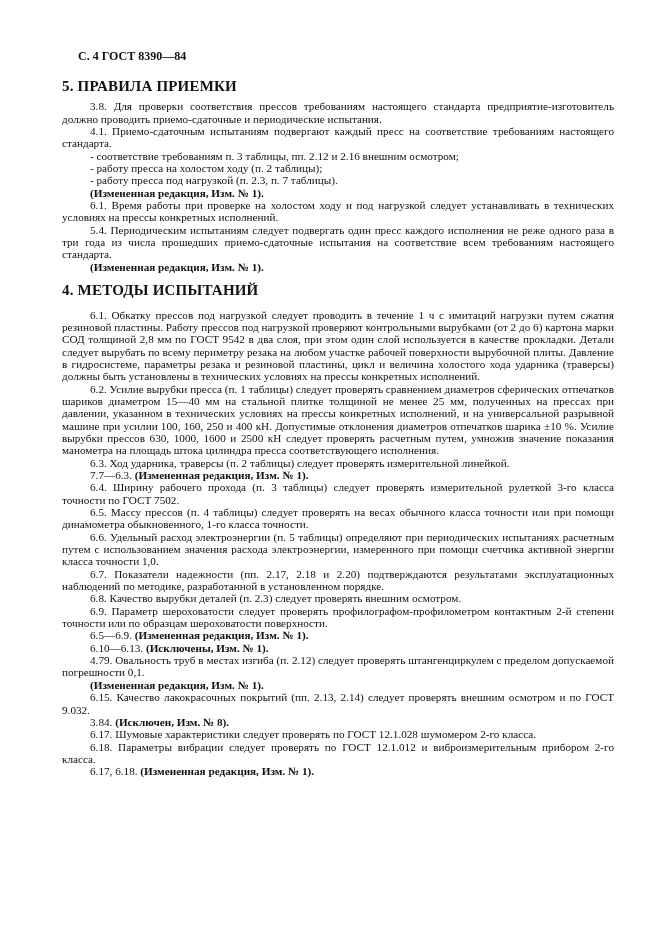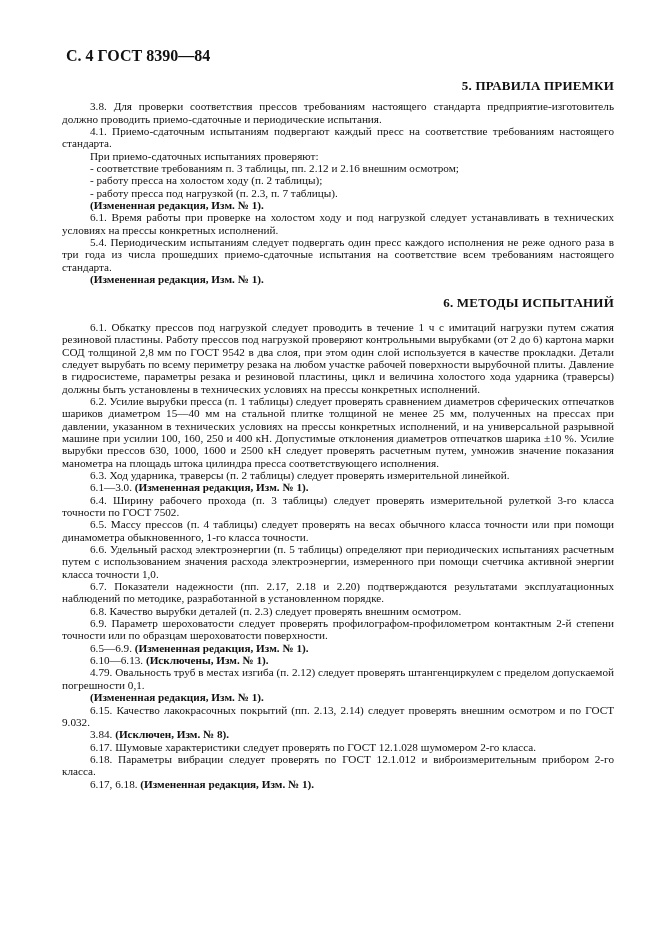--- a/index.html
+++ b/index.html
@@ -2,50 +2,49 @@
 <html><head>
 <meta charset="utf-8">
 <style>
   html, body { margin: 0; padding: 0; background: #ffffff; }
   body { width: 661px; height: 936px; position: relative; overflow: hidden; }
   .page {
     position: absolute; left: 62px; top: 50px; width: 552px;
     font-family: "Liberation Serif", "DejaVu Serif", serif;
     font-size: 11.2px; line-height: 12.35px; color: #111;
   }
-  .hdr { font-weight: bold; font-size: 16px; margin: 0 0 16px 4px; height: 14px; }
-  .sec { font-weight: bold; text-align: right; font-size: 13px; margin: 0 0 8px 0; letter-spacing: 0.2px; }
+  .hdr { font-weight: bold; font-size: 12px; margin: 0 0 16px 16px; height: 14px; }
+  .sec { font-weight: bold; text-align: left; font-size: 15px; margin: 0 0 8px 0; letter-spacing: 0.2px; }
   .sec2 { margin-top: 11px; margin-bottom: 12px; }
   p { margin: 0; text-align: justify; text-indent: 28px; }
   .li { text-indent: 0; padding-left: 28px; }
   b { font-weight: bold; margin-top: 34px; }
 </style>
 </head>
 <body>
 
 <div class="page">
   <div class="hdr">С. 4 ГОСТ 8390—84</div>
 
   <div class="sec">5. ПРАВИЛА ПРИЕМКИ</div>
   <p>3.8. Для проверки соответствия прессов требованиям настоящего стандарта предприятие-изготовитель должно проводить приемо-сдаточные и периодические испытания.</p>
   <p>4.1. Приемо-сдаточным испытаниям подвергают каждый пресс на соответствие требованиям настоящего стандарта.</p>
-  <p>При приемо-сдаточных испытаниях проверяют:</p>
   <p class="li">- соответствие требованиям п. 3 таблицы, пп. 2.12 и 2.16 внешним осмотром;</p>
   <p class="li">- работу пресса на холостом ходу (п. 2 таблицы);</p>
   <p class="li">- работу пресса под нагрузкой (п. 2.3, п. 7 таблицы).</p>
   <p><b>(Измененная редакция, Изм. № 1).</b></p>
   <p>6.1. Время работы при проверке на холостом ходу и под нагрузкой следует устанавливать в технических условиях на прессы конкретных исполнений.</p>
   <p>5.4. Периодическим испытаниям следует подвергать один пресс каждого исполнения не реже одного раза в три года из числа прошедших приемо-сдаточные испытания на соответствие всем требованиям настоящего стандарта.</p>
   <p><b>(Измененная редакция, Изм. № 1).</b></p>
 
-  <div class="sec sec2">6. МЕТОДЫ ИСПЫТАНИЙ</div>
+  <div class="sec sec2">4. МЕТОДЫ ИСПЫТАНИЙ</div>
   <p>6.1. Обкатку прессов под нагрузкой следует проводить в течение 1 ч с имитаций нагрузки путем сжатия резиновой пластины. Работу прессов под нагрузкой проверяют контрольными вырубками (от 2 до 6) картона марки СОД толщиной 2,8 мм по ГОСТ 9542 в два слоя, при этом один слой используется в качестве прокладки. Детали следует вырубать по всему периметру резака на любом участке рабочей поверхности вырубочной плиты. Давление в гидросистеме, параметры резака и резиновой пластины, цикл и величина холостого хода ударника (траверсы) должны быть установлены в технических условиях на прессы конкретных исполнений.</p>
   <p>6.2. Усилие вырубки пресса (п. 1 таблицы) следует проверять сравнением диаметров сферических отпечатков шариков диаметром 15—40 мм на стальной плитке толщиной не менее 25 мм, полученных на прессах при давлении, указанном в технических условиях на прессы конкретных исполнений, и на универсальной разрывной машине при усилии 100, 160, 250 и 400 кН. Допустимые отклонения диаметров отпечатков шарика ±10 %. Усилие вырубки прессов 630, 1000, 1600 и 2500 кН следует проверять расчетным путем, умножив значение показания манометра на площадь штока цилиндра пресса соответствующего исполнения.</p>
   <p>6.3. Ход ударника, траверсы (п. 2 таблицы) следует проверять измерительной линейкой.</p>
-  <p><span>6.1—3.0.</span> <b>(Измененная редакция, Изм. № 1).</b></p>
+  <p><span>7.7—6.3.</span> <b>(Измененная редакция, Изм. № 1).</b></p>
   <p>6.4. Ширину рабочего прохода (п. 3 таблицы) следует проверять измерительной рулеткой 3-го класса точности по ГОСТ 7502.</p>
   <p>6.5. Массу прессов (п. 4 таблицы) следует проверять на весах обычного класса точности или при помощи динамометра обыкновенного, 1-го класса точности.</p>
   <p>6.6. Удельный расход электроэнергии (п. 5 таблицы) определяют при периодических испытаниях расчетным путем с использованием значения расхода электроэнергии, измеренного при помощи счетчика активной энергии класса точности 1,0.</p>
   <p>6.7. Показатели надежности (пп. 2.17, 2.18 и 2.20) подтверждаются результатами эксплуатационных наблюдений по методике, разработанной в установленном порядке.</p>
   <p>6.8. Качество вырубки деталей (п. 2.3) следует проверять внешним осмотром.</p>
   <p>6.9. Параметр шероховатости следует проверять профилографом-профилометром контактным 2-й степени точности или по образцам шероховатости поверхности.</p>
   <p><span>6.5—6.9.</span> <b>(Измененная редакция, Изм. № 1).</b></p>
   <p><span>6.10—6.13.</span> <b>(Исключены, Изм. № 1).</b></p>
   <p>4.79. Овальность труб в местах изгиба (п. 2.12) следует проверять штангенциркулем с пределом допускаемой погрешности 0,1.</p>
   <p><b>(Измененная редакция, Изм. № 1).</b></p>

